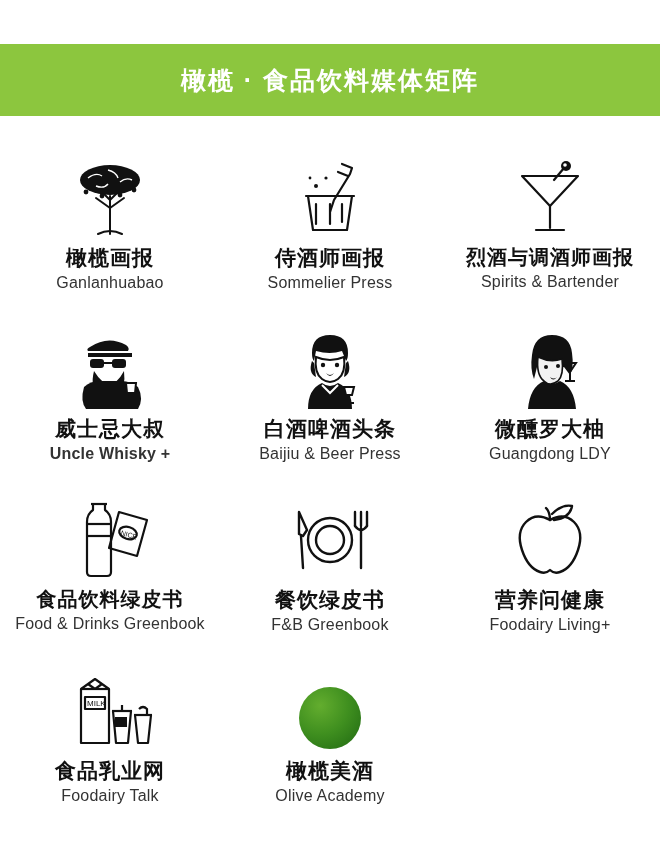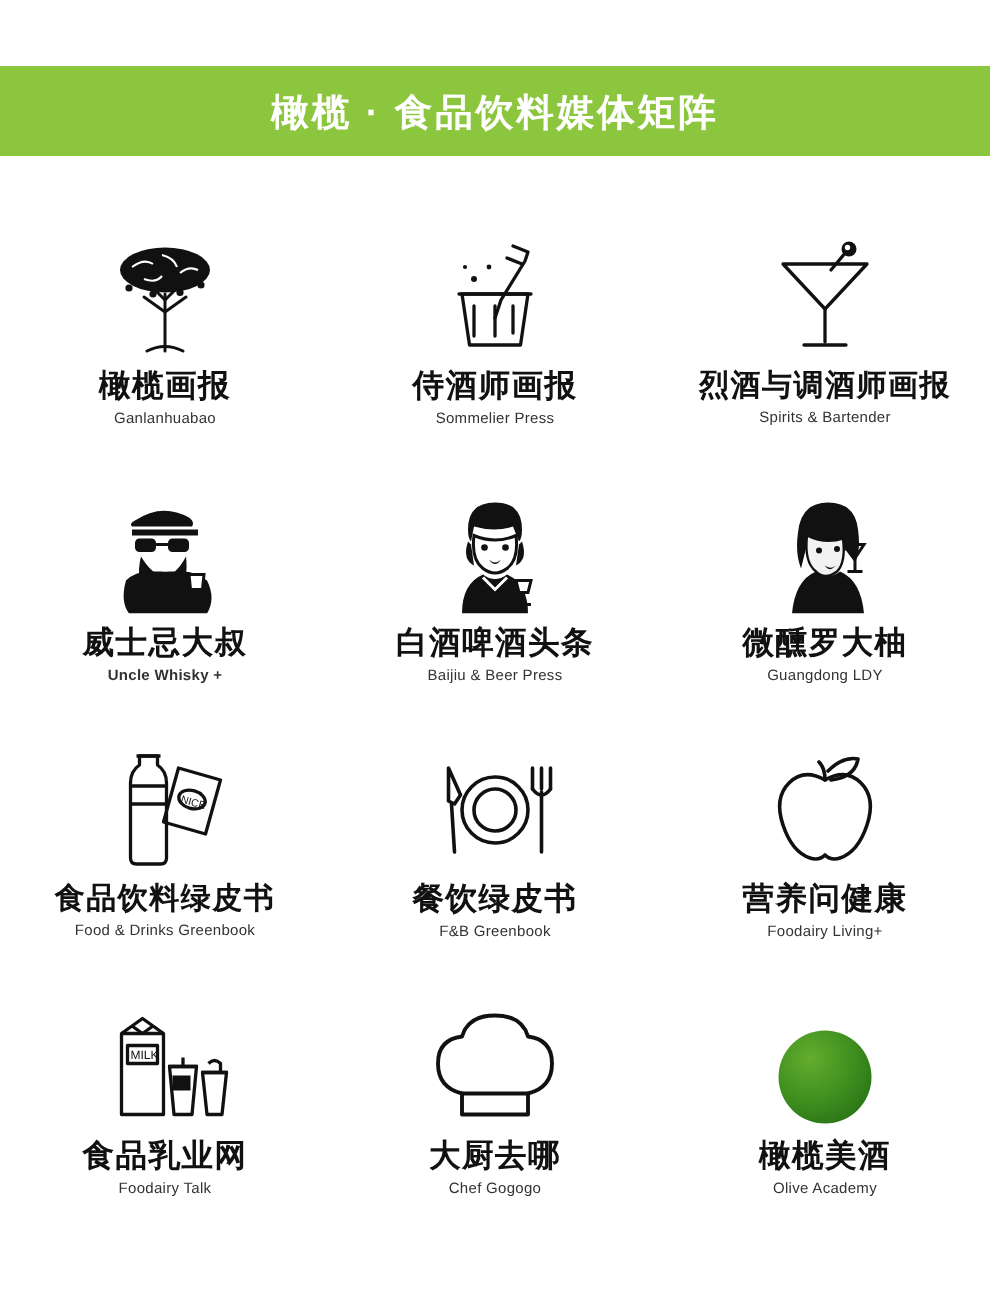--- a/index.html
+++ b/index.html
@@ -19,21 +19,21 @@
     width: 660px;
     height: 859px;
     background: #ffffff;
     box-sizing: border-box;
   }
   .header-band {
     position: absolute;
     left: 0;
     top: 44px;
     width: 660px;
-    height: 60px;
+    height: 72px;
     background: #8cc63e;
     display: flex;
     align-items: center;
     justify-content: center;
   }
   .header-title {
     color: #ffffff;
     font-size: 25px;
     font-weight: bold;
     letter-spacing: 2px;
@@ -75,21 +75,21 @@
     line-height: 1.1;
     color: #111111;
     text-align: center;
     white-space: nowrap;
   }
   .cn-name.small {
     font-size: 20px;
   }
   .en-name {
     margin-top: 5px;
-    font-size: 10px;
+    font-size: 16px;
     color: #333333;
     text-align: center;
     letter-spacing: 0.2px;
     white-space: nowrap;
   }
   .en-name.bold {
     font-weight: bold;
   }
   .olive-circle {
     width: 62px;
@@ -326,32 +326,20 @@
             <path d="M79 46 h18"></path>
             <path d="M84 40 q4 -4 8 0 l0 6"></path>
           </g>
           <rect x="60" y="48" width="12" height="10" fill="#111"></rect>
         </svg>
       </div>
       <div class="cn-name">食品乳业网</div>
       <div class="en-name">Foodairy Talk</div>
     </div>
 
-    <div class="cell">
-      <div class="icon-box">
-        <svg width="96" height="82" viewBox="0 0 96 82">
-          <g stroke="#111" stroke-width="2.6" fill="none" stroke-linecap="round" stroke-linejoin="round">
-            <path d="M26 60 q-16 -4 -16 -20 q0 -16 16 -18 q4 -14 22 -14 q18 0 22 14 q16 2 16 18 q0 16 -16 20 z"></path>
-            <path d="M26 60 v14 h44 v-14"></path>
-          </g>
-        </svg>
-      </div>
-      <div class="cn-name">大厨去哪</div>
-      <div class="en-name">Chef Gogogo</div>
-    </div>
 
     <div class="cell">
       <div class="icon-box">
         <div class="olive-circle"></div>
       </div>
       <div class="cn-name">橄榄美酒</div>
       <div class="en-name">Olive Academy</div>
     </div>
 
   </div>

